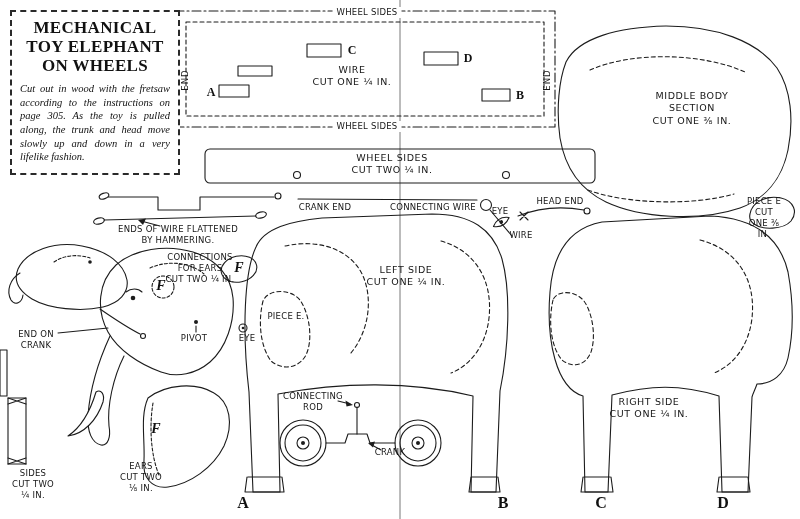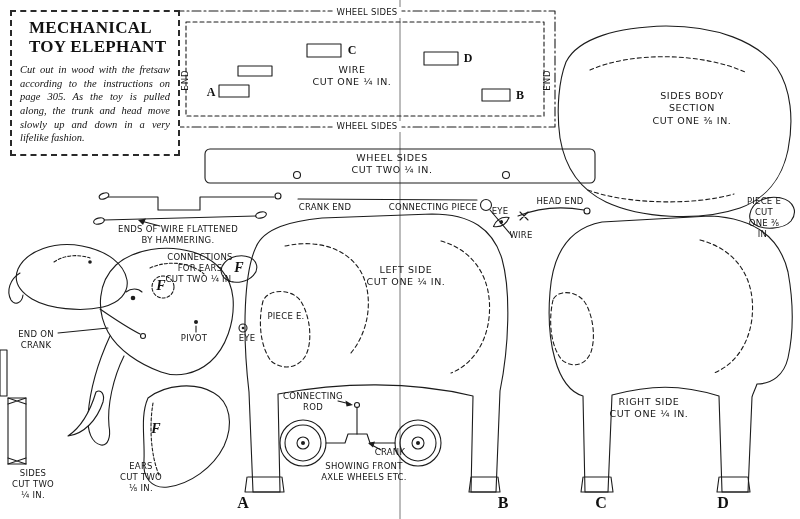--- a/index.html
+++ b/index.html
@@ -12,21 +12,21 @@
   .lbl.big{font-size:9.5px;letter-spacing:.6px;}
   .lbl.bg{background:#fff;padding:0 4px;}
   .lbl.rot{transform:translate(-50%,-50%) rotate(-90deg);letter-spacing:1px;}
   .f-label{position:absolute;transform:translateX(-50%);font:italic bold 14px "Liberation Serif",serif;
            white-space:pre;color:#111;}
   .part-letter{position:absolute;transform:translateX(-50%);font:bold 12px "Liberation Serif",serif;color:#111;}
   .leg-letter{position:absolute;transform:translateX(-50%);font:bold 16px "Liberation Serif",serif;color:#111;}
 
   .infobox{position:absolute;left:10px;top:10px;width:150px;border:2px dashed #2a2a2a;
            padding:6px 8px 9px;background:#fff;box-sizing:content-box;}
-  .infobox .title{font:bold 17px/1.12 "Liberation Serif",serif;letter-spacing:.3px;color:#111;margin-left:9px;}
+  .infobox .title{font:bold 17px/1.12 "Liberation Serif",serif;text-align:center;letter-spacing:.3px;color:#111;}
   .infobox p{font:italic 10.5px/1.3 "Liberation Serif",serif;text-align:justify;margin:7px 0 0;color:#111;}
 </style>
 </head>
 <body>
 
 <div class="page">
 
   <svg width="800" height="519" viewBox="0 0 800 519" fill="none" stroke="#1c1c1c" stroke-width="1.1" stroke-linecap="round" stroke-linejoin="round">
 
     <line x1="400" y1="0" x2="400" y2="519" stroke="#555" stroke-width="0.8"></line>
@@ -171,58 +171,57 @@
       <path d="M 8 404 L 26 398 M 8 398 L 26 404 M 8 464 L 26 458 M 8 458 L 26 464"></path>
     </g>
 
     <rect x="0" y="350" width="7" height="46"></rect>
   </svg>
 
   <div class="infobox">
     <div class="title">
       <div>MECHANICAL</div>
       <div>TOY ELEPHANT</div>
+      <div>ON WHEELS</div>
     </div>
     <p>Cut out in wood with the fretsaw according to the instructions on page 305.  As the toy is pulled along, the trunk and head move slowly up and down in a very lifelike fashion.</p>
   </div>
 
   <div class="lbl bg" style="left:367px;top:7px">WHEEL  SIDES</div>
   <div class="lbl bg" style="left:367px;top:121px">WHEEL  SIDES</div>
   <div class="lbl big" style="left:352px;top:64px">WIRE
 CUT ONE ¼ IN.</div>
   <div class="lbl rot" style="left:186px;top:80px">END</div>
   <div class="lbl rot" style="left:548px;top:80px">END</div>
   <div class="lbl big" style="left:392px;top:152px">WHEEL SIDES
 CUT TWO ¼ IN.</div>
   <div class="lbl" style="left:325px;top:202px">CRANK END</div>
-  <div class="lbl" style="left:433px;top:202px">CONNECTING PIECE</div>
+  <div class="lbl" style="left:433px;top:202px">CONNECTING WIRE</div>
   <div class="lbl" style="left:500px;top:206px">EYE</div>
   <div class="lbl" style="left:521px;top:230px">WIRE</div>
   <div class="lbl" style="left:560px;top:196px">HEAD END</div>
-  <div class="lbl big" style="left:692px;top:90px">SIDES BODY SECTION
+  <div class="lbl big" style="left:692px;top:90px">MIDDLE BODY SECTION
 CUT ONE ⅜ IN.</div>
   <div class="lbl" style="left:764px;top:196px">PIECE E
 CUT ONE ⅜ IN.</div>
   <div class="lbl" style="left:178px;top:224px">ENDS OF WIRE FLATTENED
 BY HAMMERING.</div>
   <div class="lbl" style="left:200px;top:252px">CONNECTIONS
 FOR EARS
 CUT TWO ¼ IN.</div>
   <div class="lbl" style="left:36px;top:329px">END ON
 CRANK</div>
   <div class="lbl" style="left:194px;top:333px">PIVOT</div>
   <div class="lbl" style="left:247px;top:333px">EYE</div>
   <div class="lbl" style="left:286px;top:311px">PIECE E.</div>
   <div class="lbl big" style="left:406px;top:264px">LEFT SIDE
 CUT ONE ¼ IN.</div>
   <div class="lbl" style="left:313px;top:391px">CONNECTING
 ROD</div>
   <div class="lbl" style="left:390px;top:447px">CRANK</div>
-  <div class="lbl" style="left:364px;top:461px">SHOWING FRONT
-AXLE WHEELS ETC.</div>
   <div class="lbl" style="left:141px;top:461px">EARS
 CUT TWO
 ⅛ IN.</div>
   <div class="lbl" style="left:33px;top:468px">SIDES
 CUT TWO
 ¼ IN.</div>
   <div class="lbl big" style="left:649px;top:396px">RIGHT SIDE
 CUT ONE ¼ IN.</div>
 
   <div class="f-label" style="left:239px;top:260px">F</div>

